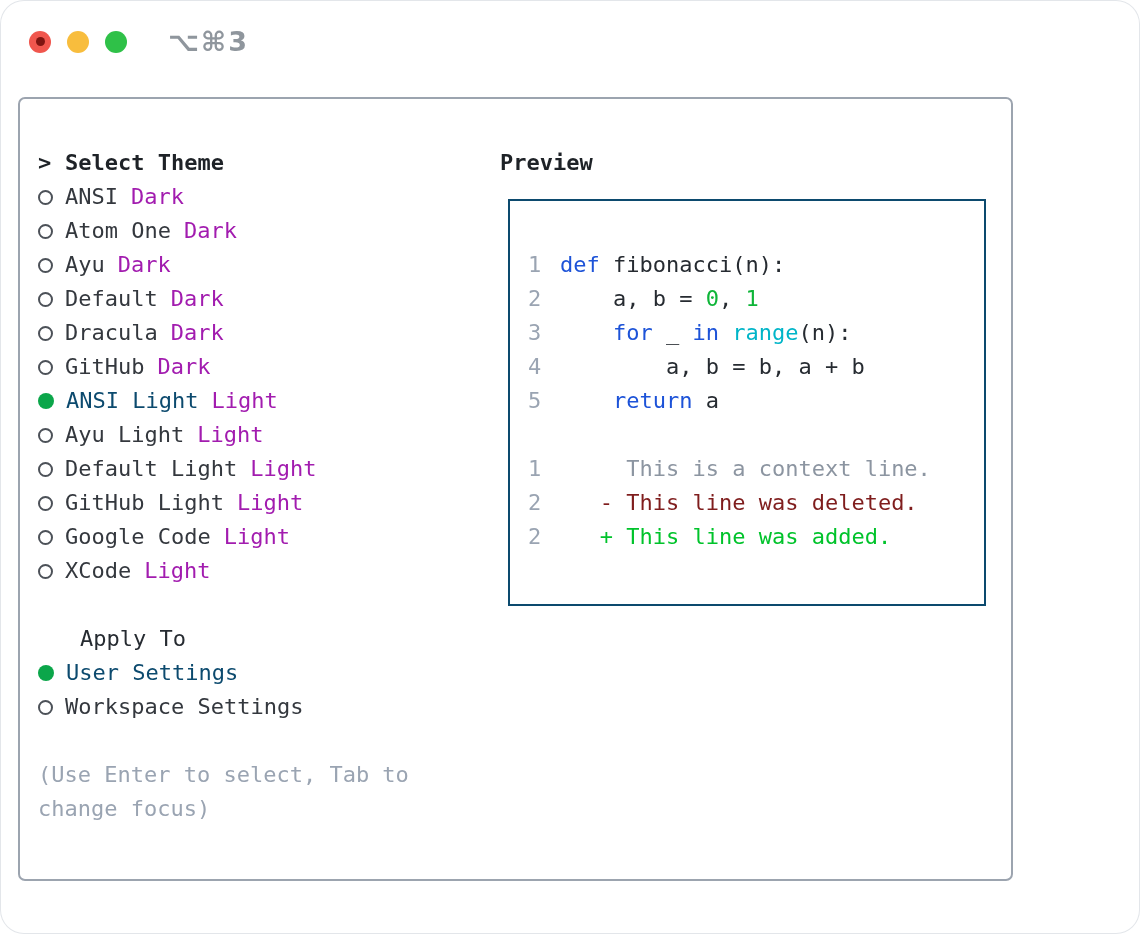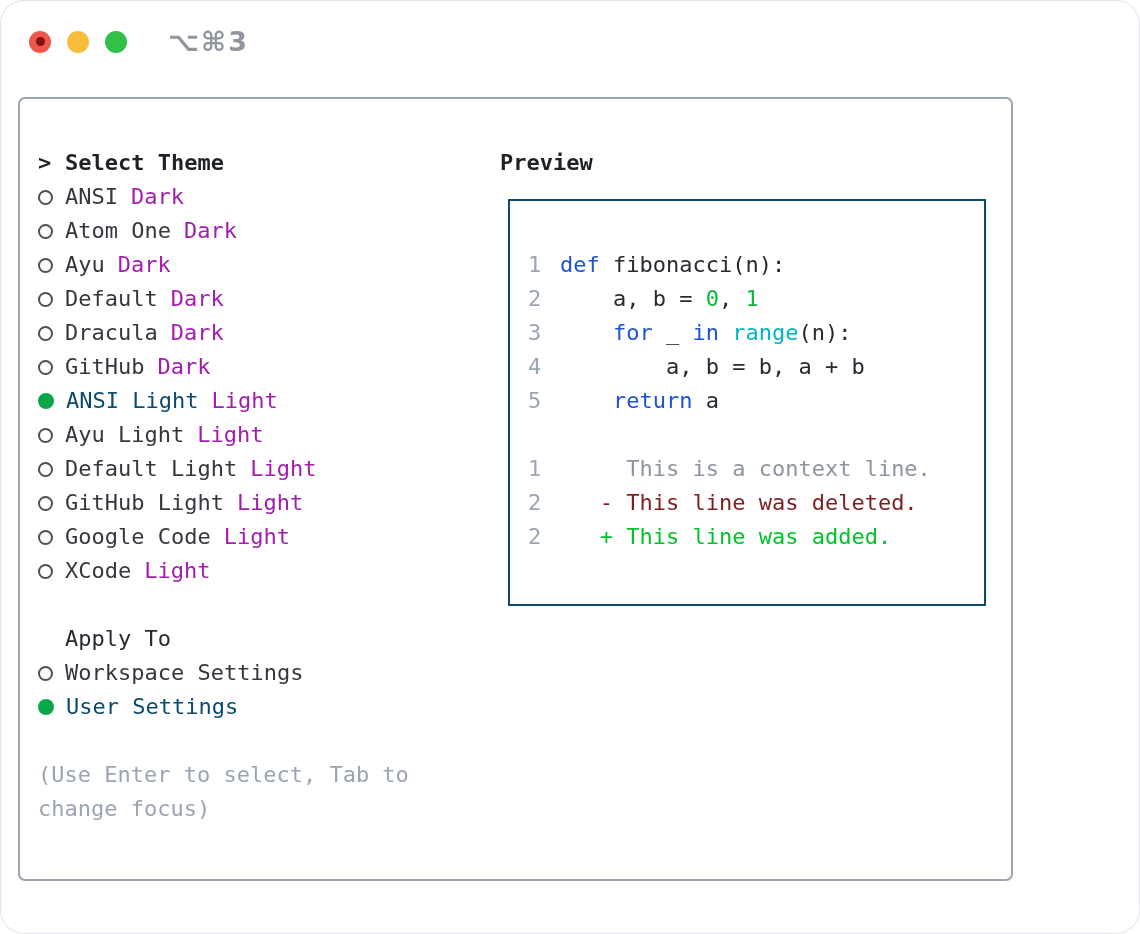--- a/index.html
+++ b/index.html
@@ -44,21 +44,21 @@
   }
   .col-left  { width: 462px; flex: none; }
   .col-right { width: 486px; flex: none; }
 
   .row { height: 34px; line-height: 34px; font-size: 22px; color: #262b31;
     display: flex; align-items: center; white-space: pre; }
   .row.spacer { pointer-events: none; }
 
   .cursor { display: inline-block; width: 27px; font-weight: bold; color: #1e2227; }
   .section-title { font-weight: bold; color: #1e2227; }
-  .plain-title { color: #262b31; margin-left: 27px; }
+  .plain-title { color: #262b31; margin-left: 42px; }
 
   .bullet { width: 15px; height: 15px; border-radius: 50%;
     border: 2px solid #4c5158; margin: 0 12px 0 0; flex: none; }
   .bullet.filled { border: none; width: 16px; height: 16px; background: #0ba64a; }
 
   .t-label { color: #34383e; }
   .t-variant { color: #a21caf; margin-left: 13px; }
   .selected .t-label { color: #0c4a6e; text-align: center; }
 
   .help {
@@ -144,25 +144,25 @@
       </div>
       <div class="row">
         <span class="bullet"></span><span class="t-label">XCode</span><span class="t-variant">Light</span>
       </div>
 
       <div class="row spacer"></div>
 
       <div class="row">
         <span class="plain-title">Apply To</span>
       </div>
+      <div class="row selected">
+        <span class="bullet filled"></span><span class="t-label">User Settings</span>
+      </div>
       <div class="row">
         <span class="bullet"></span><span class="t-label">Workspace Settings</span>
-      </div>
-      <div class="row selected">
-        <span class="bullet filled"></span><span class="t-label">User Settings</span>
       </div>
 
       <div class="help">(Use Enter to select, Tab to change focus)</div>
     </div>
 
     <div class="col-right">
       <div class="preview-title">Preview</div>
 
       <div class="preview-box">
 

